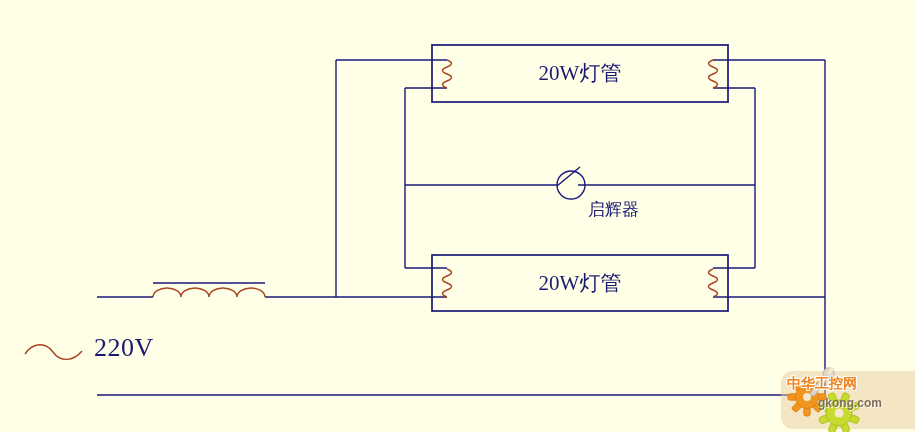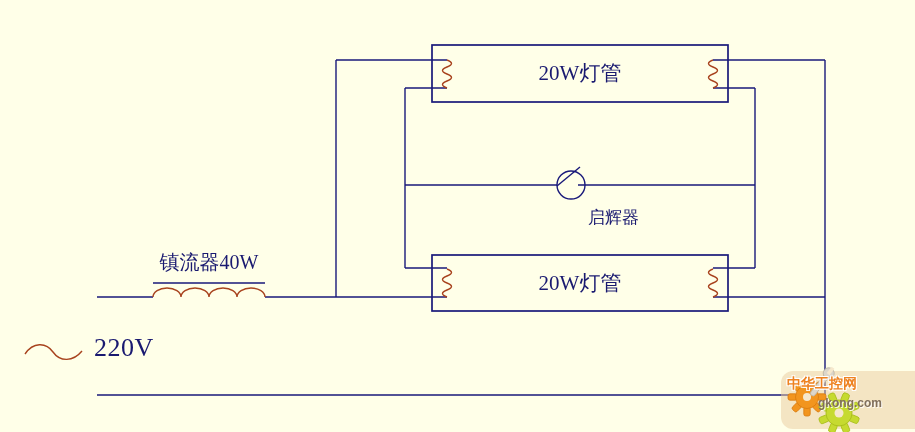--- a/index.html
+++ b/index.html
@@ -23,21 +23,21 @@
   .wire{stroke:var(--wire);stroke-width:1.4;fill:none;}
   .tube-rect{stroke:var(--wire);stroke-width:1.7;fill:none;}
   .corebar{stroke:var(--wire);stroke-width:1.7;fill:none;}
   .coil{stroke:var(--coil);stroke-width:1.4;fill:none;}
   .label{
     position:absolute;color:var(--text);white-space:nowrap;
     font-family:"Liberation Serif","DejaVu Serif",serif;
   }
   .lamp-label{left:432px;width:296px;text-align:center;font-size:21px;}
   .ballast-label{left:150px;top:249px;width:118px;text-align:center;font-size:20px;}
-  .starter-label{left:588px;top:206px;font-size:17px;}
+  .starter-label{left:588px;top:198px;font-size:17px;}
   .voltage-label{left:94px;top:333px;font-size:26px;letter-spacing:0.5px;}
   .wm-panel{
     position:absolute;left:781px;top:371px;width:134px;height:58px;
     background:rgba(233,203,158,0.5);border-radius:12px 0 0 12px;
   }
   .wm-title{
     position:absolute;left:787px;top:375px;font-size:14px;font-weight:bold;
     color:var(--watermark-title);white-space:nowrap;
     font-family:"Liberation Sans","DejaVu Sans",sans-serif;
     text-shadow:-1px -1px 0 #fff,1px -1px 0 #fff,-1px 1px 0 #fff,1px 1px 0 #fff;
@@ -91,21 +91,20 @@
     <path class="coil" d="M713,269 c-6,2.3 -6,4.7 0,7 c6,2.3 6,4.7 0,7 c-6,2.3 -6,4.7 0,7 c6,2.3 6,4.7 0,7"></path>
 
     <path class="corebar" d="M153,283 H265"></path>
     <path class="coil" d="M153,297 a14,9 0 0 1 28,0 a14,9 0 0 1 28,0 a14,9 0 0 1 28,0 a14,9 0 0 1 28,0"></path>
 
     <path class="coil" d="M25,354 C33,342 46,342 53,352 C60,362 73,362 82,351"></path>
   </svg>
 
   <div class="label lamp-label" style="top:59px">20W灯管</div>
   <div class="label lamp-label" style="top:269px">20W灯管</div>
-  <div class="label ballast-label">镇流器40W</div>
   <div class="label starter-label">启辉器</div>
   <div class="label voltage-label">220V</div>
 
   <div class="wm-panel"></div>
   <svg width="145" height="72" viewBox="0 0 145 72" style="left:770px;top:360px;">
 
     <g transform="translate(37,37)">
       <g class="gear-orange">
         <rect x="-3.2" y="-19" width="6.4" height="9" rx="2"></rect>
         <rect x="-3.2" y="-19" width="6.4" height="9" rx="2" transform="rotate(45)"></rect>

